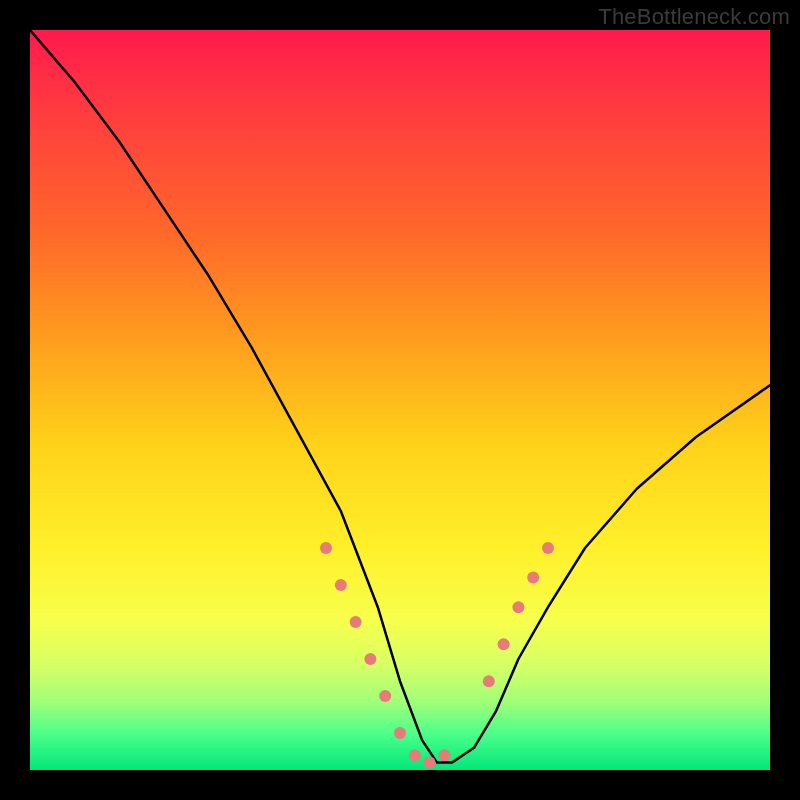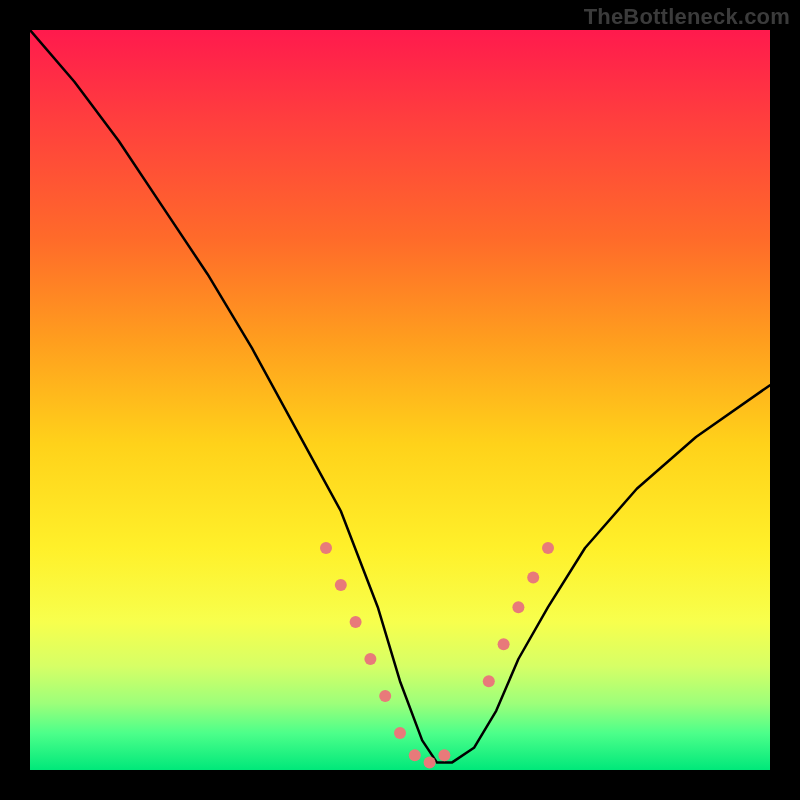--- a/index.html
+++ b/index.html
@@ -39,21 +39,21 @@
       #4dff8a 95%,
       #00e87a 100%
     );
   }
   .watermark {
     position: absolute;
     top: 4px;
     right: 10px;
     color: #3b3b3b;
     font-size: 22px;
-    font-weight: 700;
+    font-weight: 400;
     letter-spacing: 0.2px;
     user-select: none;
     z-index: 5;
   }
   svg.curve {
     position: absolute;
     top: 30px;
     left: 30px;
     width: 740px;
     height: 740px;

